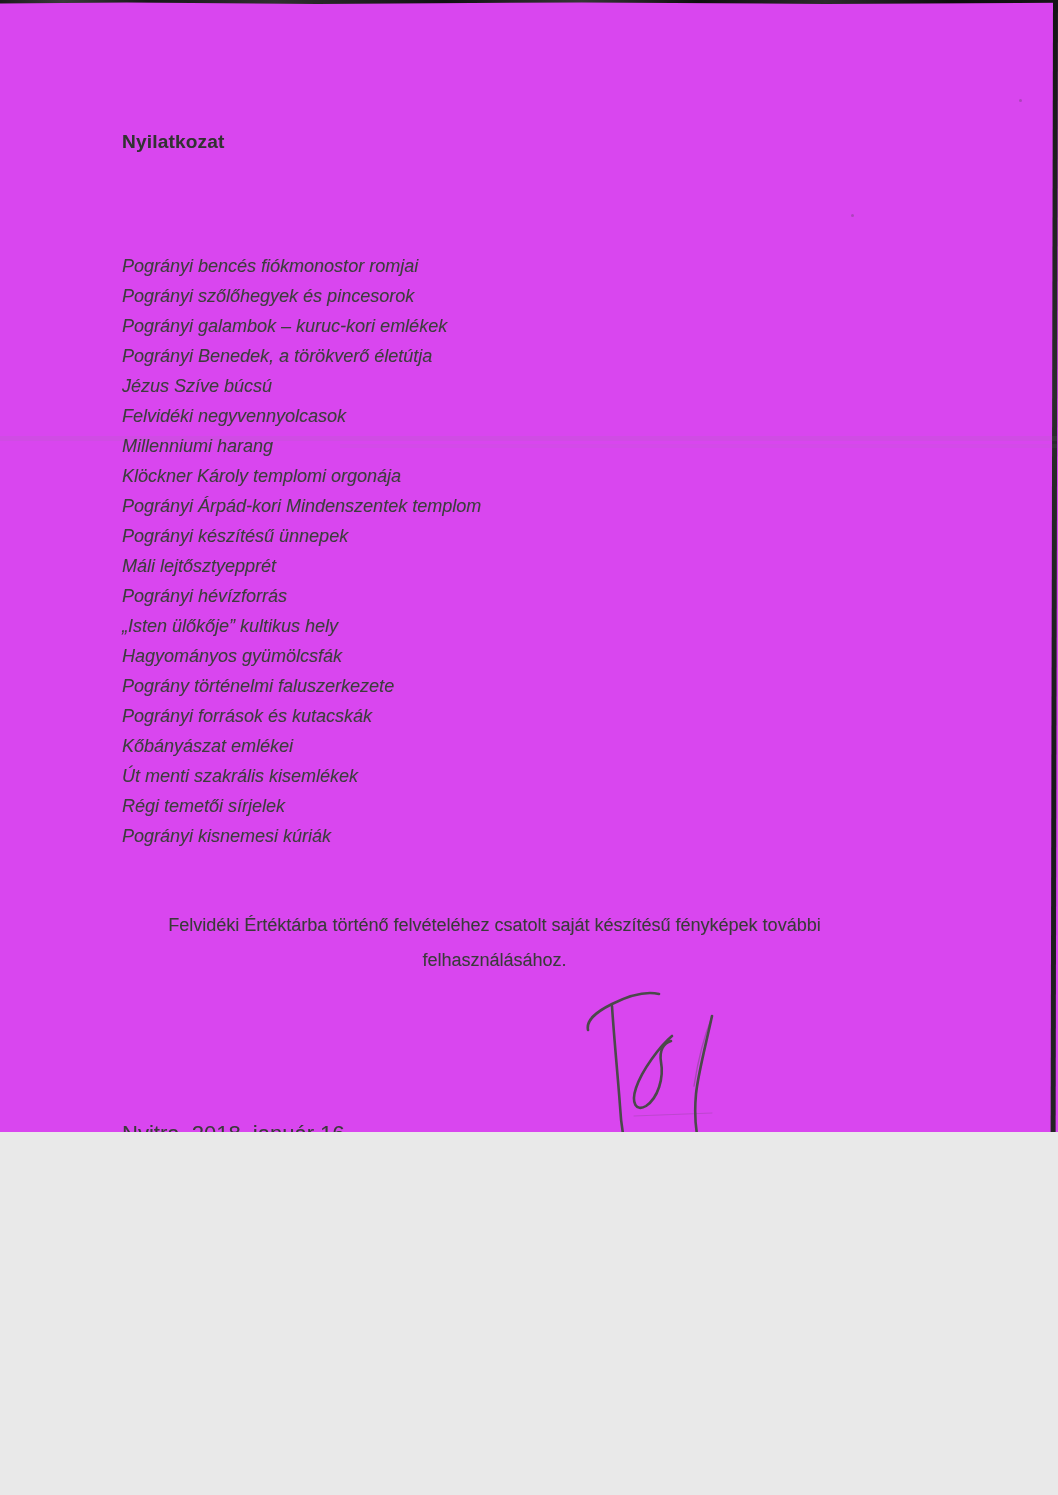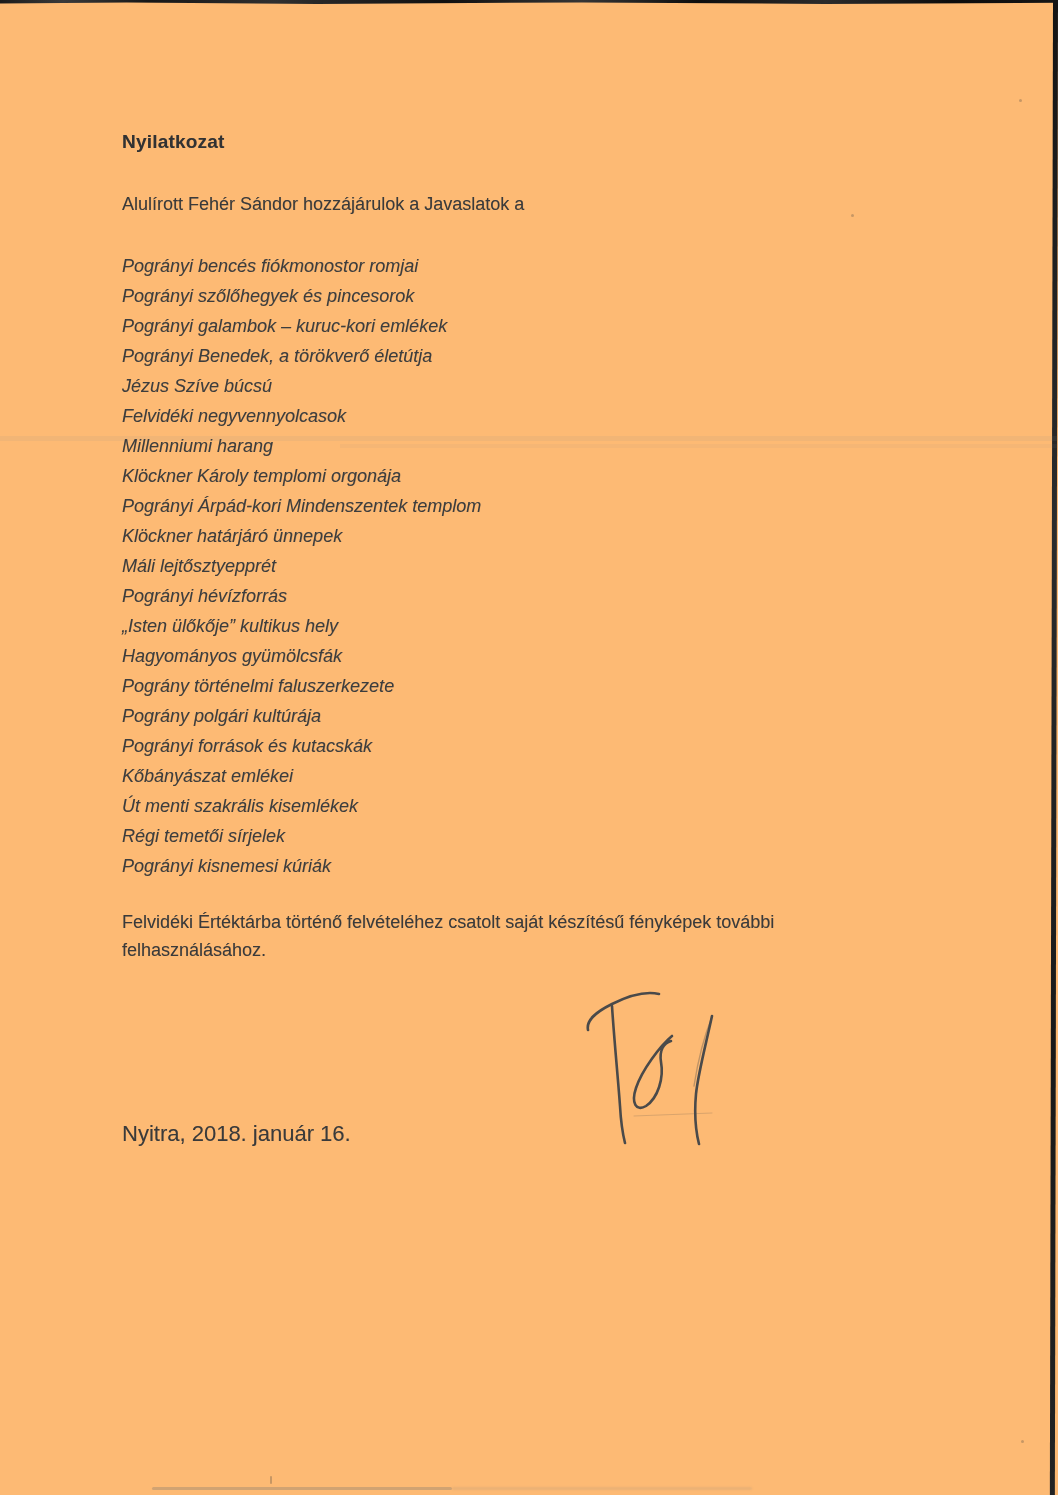--- a/index.html
+++ b/index.html
@@ -3,22 +3,22 @@
 <meta charset="utf-8">
 <style>
   html, body {
     margin: 0;
     padding: 0;
     background: #e9e9e9;
   }
   .page {
     position: relative;
     width: 1058px;
-    height: 1495px;
-    background: #fdba74;
+    height: 1132px;
+    background: #d946ef;
     overflow: hidden;
     font-family: "Liberation Sans", sans-serif;
     color: #3a3a3a;
     text-shadow: 0.3px 0.3px 0.4px rgba(90,90,90,0.35);
   }
 
   
   .edge-top {
     position: absolute; top: 0; left: 0; width: 100%; height: 5px;
     background: linear-gradient(90deg,
@@ -62,21 +62,21 @@
     position: absolute; left: 122px; top: 194px;
     margin: 0; font-size: 18px;
   }
   .list {
     position: absolute; left: 122px; top: 251px;
     font-size: 18px; font-style: italic; line-height: 30px;
     color: #3d3d3d;
   }
   .closing {
     position: absolute; left: 122px; top: 908px; width: 745px;
-    margin: 0; font-size: 18px; line-height: 28px;
+    margin: 0; font-size: 18px; line-height: 35px; text-align: center;
   }
   .dateline {
     position: absolute; left: 122px; top: 1121px;
     margin: 0; font-size: 22px;
   }
 
   
   .signature {
     position: absolute; left: 576px; top: 986px;
   }
@@ -97,39 +97,37 @@
   <div class="streak-1"></div>
   <div class="streak-2"></div>
   <div class="smudge-bottom"></div>
   <div class="speck s1"></div>
   <div class="speck s2"></div>
   <div class="speck s3"></div>
   <div class="speck s4"></div>
 
   <h1 class="title">Nyilatkozat</h1>
 
-  <p class="intro">Alulírott Fehér Sándor hozzájárulok a Javaslatok a</p>
 
   <div class="list">
     <div class="item">Pogrányi bencés fiókmonostor romjai</div>
     <div class="item">Pogrányi szőlőhegyek és pincesorok</div>
     <div class="item">Pogrányi galambok – kuruc-kori emlékek</div>
     <div class="item">Pogrányi Benedek, a törökverő életútja</div>
     <div class="item">Jézus Szíve búcsú</div>
     <div class="item">Felvidéki negyvennyolcasok</div>
     <div class="item">Millenniumi harang</div>
     <div class="item">Klöckner Károly templomi orgonája</div>
     <div class="item">Pogrányi Árpád-kori Mindenszentek templom</div>
-    <div class="item">Klöckner határjáró ünnepek</div>
+    <div class="item">Pogrányi készítésű ünnepek</div>
     <div class="item">Máli lejtősztyepprét</div>
     <div class="item">Pogrányi hévízforrás</div>
     <div class="item">„Isten ülőkője” kultikus hely</div>
     <div class="item">Hagyományos gyümölcsfák</div>
     <div class="item">Pográny történelmi faluszerkezete</div>
-    <div class="item">Pográny polgári kultúrája</div>
     <div class="item">Pogrányi források és kutacskák</div>
     <div class="item">Kőbányászat emlékei</div>
     <div class="item">Út menti szakrális kisemlékek</div>
     <div class="item">Régi temetői sírjelek</div>
     <div class="item">Pogrányi kisnemesi kúriák</div>
   </div>
 
   <p class="closing">Felvidéki Értéktárba történő felvételéhez csatolt saját készítésű fényképek további felhasználásához.</p>
 
   <svg class="signature" width="160" height="170" viewBox="0 0 160 170" aria-hidden="true">

